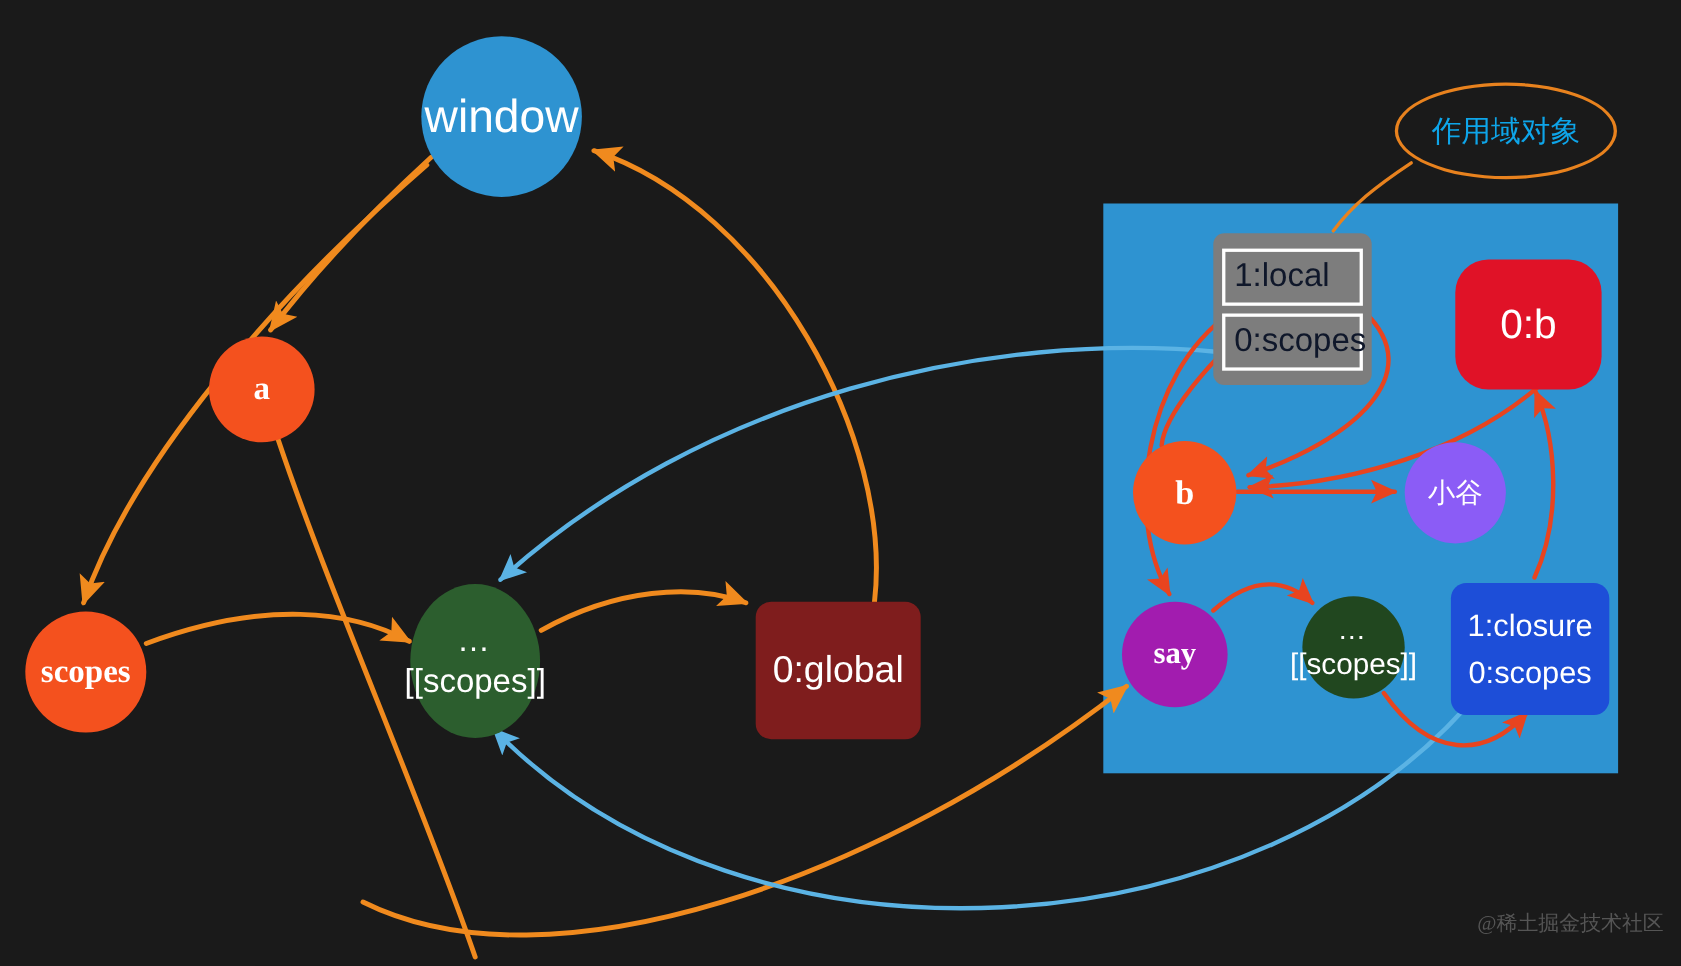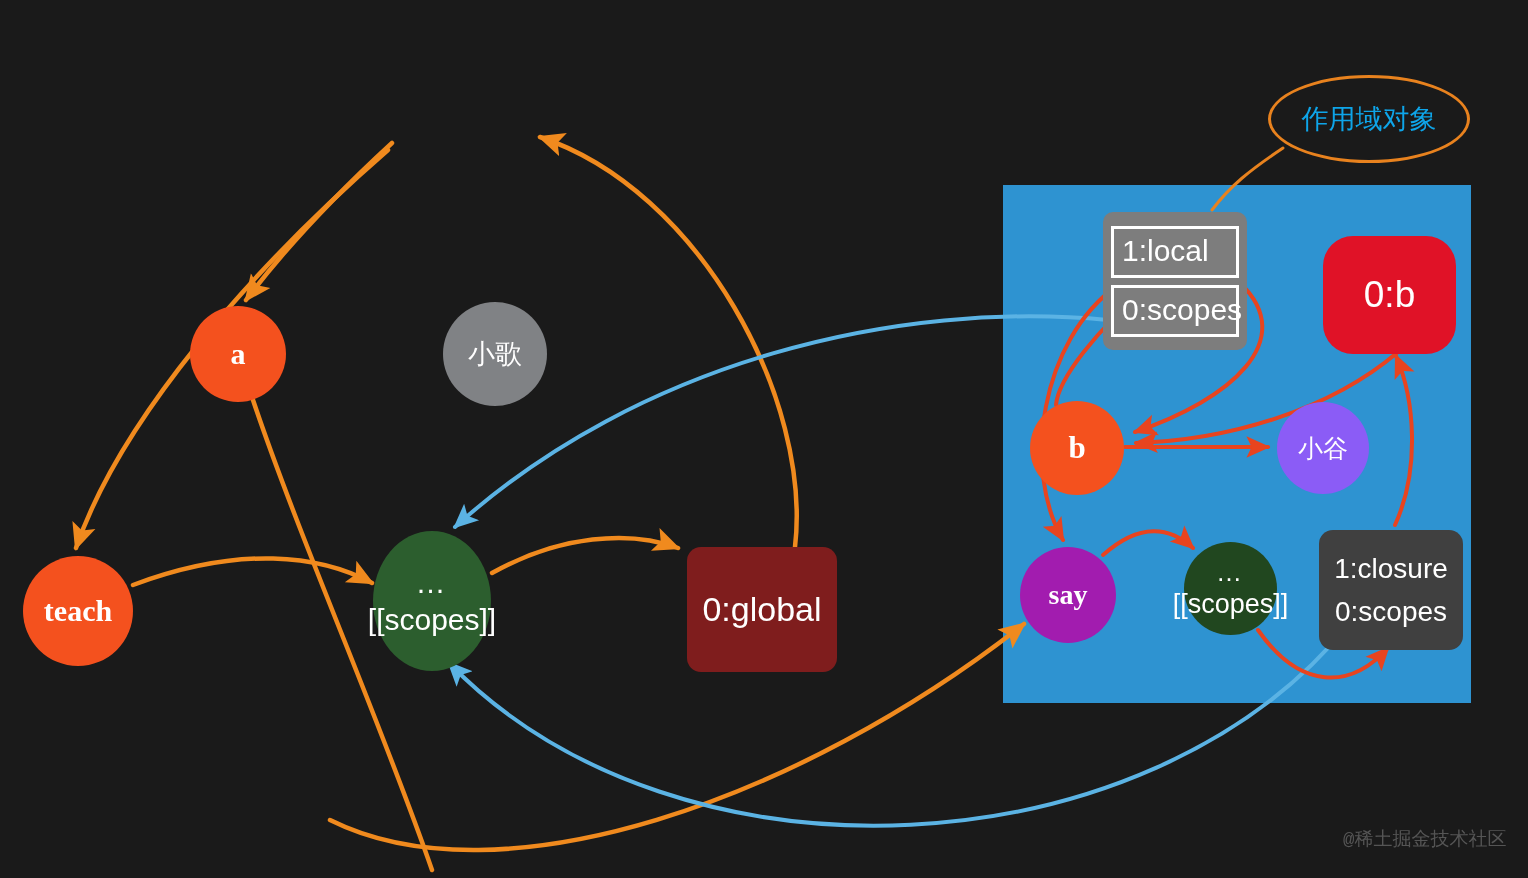--- a/index.html
+++ b/index.html
@@ -8,26 +8,26 @@
   #edges{position:absolute;left:0;top:0;width:1528px;height:878px;}
   .node{position:absolute;display:flex;align-items:center;justify-content:center;
         flex-direction:column;color:#fff;text-align:center;line-height:1.05;}
   .circ{border-radius:50%;}
   .serif{font-family:"Liberation Serif",serif;font-weight:bold;}
   .sans{font-family:"Liberation Sans",sans-serif;}
   .rbox{border-radius:14px;}
   .panel{position:absolute;}
   .gbox{position:absolute;border-radius:10px;display:flex;flex-direction:column;
         align-items:center;justify-content:center;gap:7px;}
-  .gslot{border:3px solid #ffffff;color:#ffffff;font-family:"Liberation Sans",sans-serif;
+  .gslot{border:3px solid #ffffff;color:#0f172a;font-family:"Liberation Sans",sans-serif;
          font-size:30px;line-height:1;display:flex;align-items:center;padding:6px 8px 8px 8px;
          box-sizing:border-box;}
   .callout{position:absolute;border:3px solid #e8821e;border-radius:50%;
            display:flex;align-items:center;justify-content:center;color:#0ea5e9;}
-  .wm{position:absolute;color:#555555;font-size:19px;font-family:Liberation Mono, monospace;}
+  .wm{position:absolute;color:#555555;font-size:19px;font-family:Liberation Serif, serif;}
   .dots{letter-spacing:3px;}
 </style>
 </head>
 <body>
 
 <div id="stage">
 
   <div class="panel" style="left:1003px;top:185px;width:468px;height:518px;background:#2e93d1;"></div>
 
   <svg id="edges" viewBox="0 0 1528 878">
@@ -75,31 +75,31 @@
       <path d="M1118,285 C1040,340 1022,470 1063,540" stroke="#e8441f" stroke-width="4" marker-end="url(#arr)"></path>
 
       <path d="M1103,555 C1140,522 1170,527 1193,548" stroke="#e8441f" stroke-width="4" marker-end="url(#arr)"></path>
 
       <path d="M1258,630 C1300,690 1350,690 1388,648" stroke="#e8441f" stroke-width="4" marker-end="url(#arr)"></path>
 
       <path d="M1395,525 C1420,470 1415,400 1396,356" stroke="#e8441f" stroke-width="4" marker-end="url(#arr)"></path>
     </g>
   </svg>
 
+  <div class="node circ" style="left:383px;top:33px;width:146px;height:146px;background:#2e93d1;font-size:42px;">
+    <span class="sans">window</span>
+  </div>
 
   <div class="node circ" style="left:190px;top:306px;width:96px;height:96px;background:#f4511e;font-size:30px;">
     <span class="serif">a</span>
   </div>
 
-  <div class="node circ" style="left:443px;top:302px;width:104px;height:104px;background:#808285;font-size:27px;">
-    <span class="sans">小歌</span>
-  </div>
 
   <div class="node circ" style="left:23px;top:556px;width:110px;height:110px;background:#f4511e;font-size:30px;">
-    <span class="serif">teach</span>
+    <span class="serif">scopes</span>
   </div>
 
   <div class="node circ" style="left:373px;top:531px;width:118px;height:140px;background:#2c5e2e;">
     <span class="sans dots" style="font-size:30px;">…</span>
     <span class="sans" style="font-size:30px;margin-top:6px;white-space:nowrap;">[[scopes]]</span>
   </div>
 
   <div class="node rbox" style="left:687px;top:547px;width:150px;height:125px;background:#7f1d1d;font-size:34px;">
     <span class="sans">0:global</span>
   </div>
@@ -123,21 +123,21 @@
 
   <div class="node circ" style="left:1020px;top:547px;width:96px;height:96px;background:#a21caf;font-size:28px;">
     <span class="serif">say</span>
   </div>
 
   <div class="node circ" style="left:1184px;top:542px;width:93px;height:93px;background:#21471f;">
     <span class="sans dots" style="font-size:26px;">…</span>
     <span class="sans" style="font-size:27px;margin-top:4px;white-space:nowrap;">[[scopes]]</span>
   </div>
 
-  <div class="node rbox" style="left:1319px;top:530px;width:144px;height:120px;background:#404040;font-size:28px;gap:14px;">
+  <div class="node rbox" style="left:1319px;top:530px;width:144px;height:120px;background:#1d4ed8;font-size:28px;gap:14px;">
     <span class="sans">1:closure</span>
     <span class="sans">0:scopes</span>
   </div>
 
   <div class="callout" style="left:1268px;top:75px;width:196px;height:82px;font-size:27px;">
     <span class="sans">作用域对象</span>
   </div>
 
   <div class="wm" style="left:1343px;top:826px;">@稀土掘金技术社区</div>
 </div>

